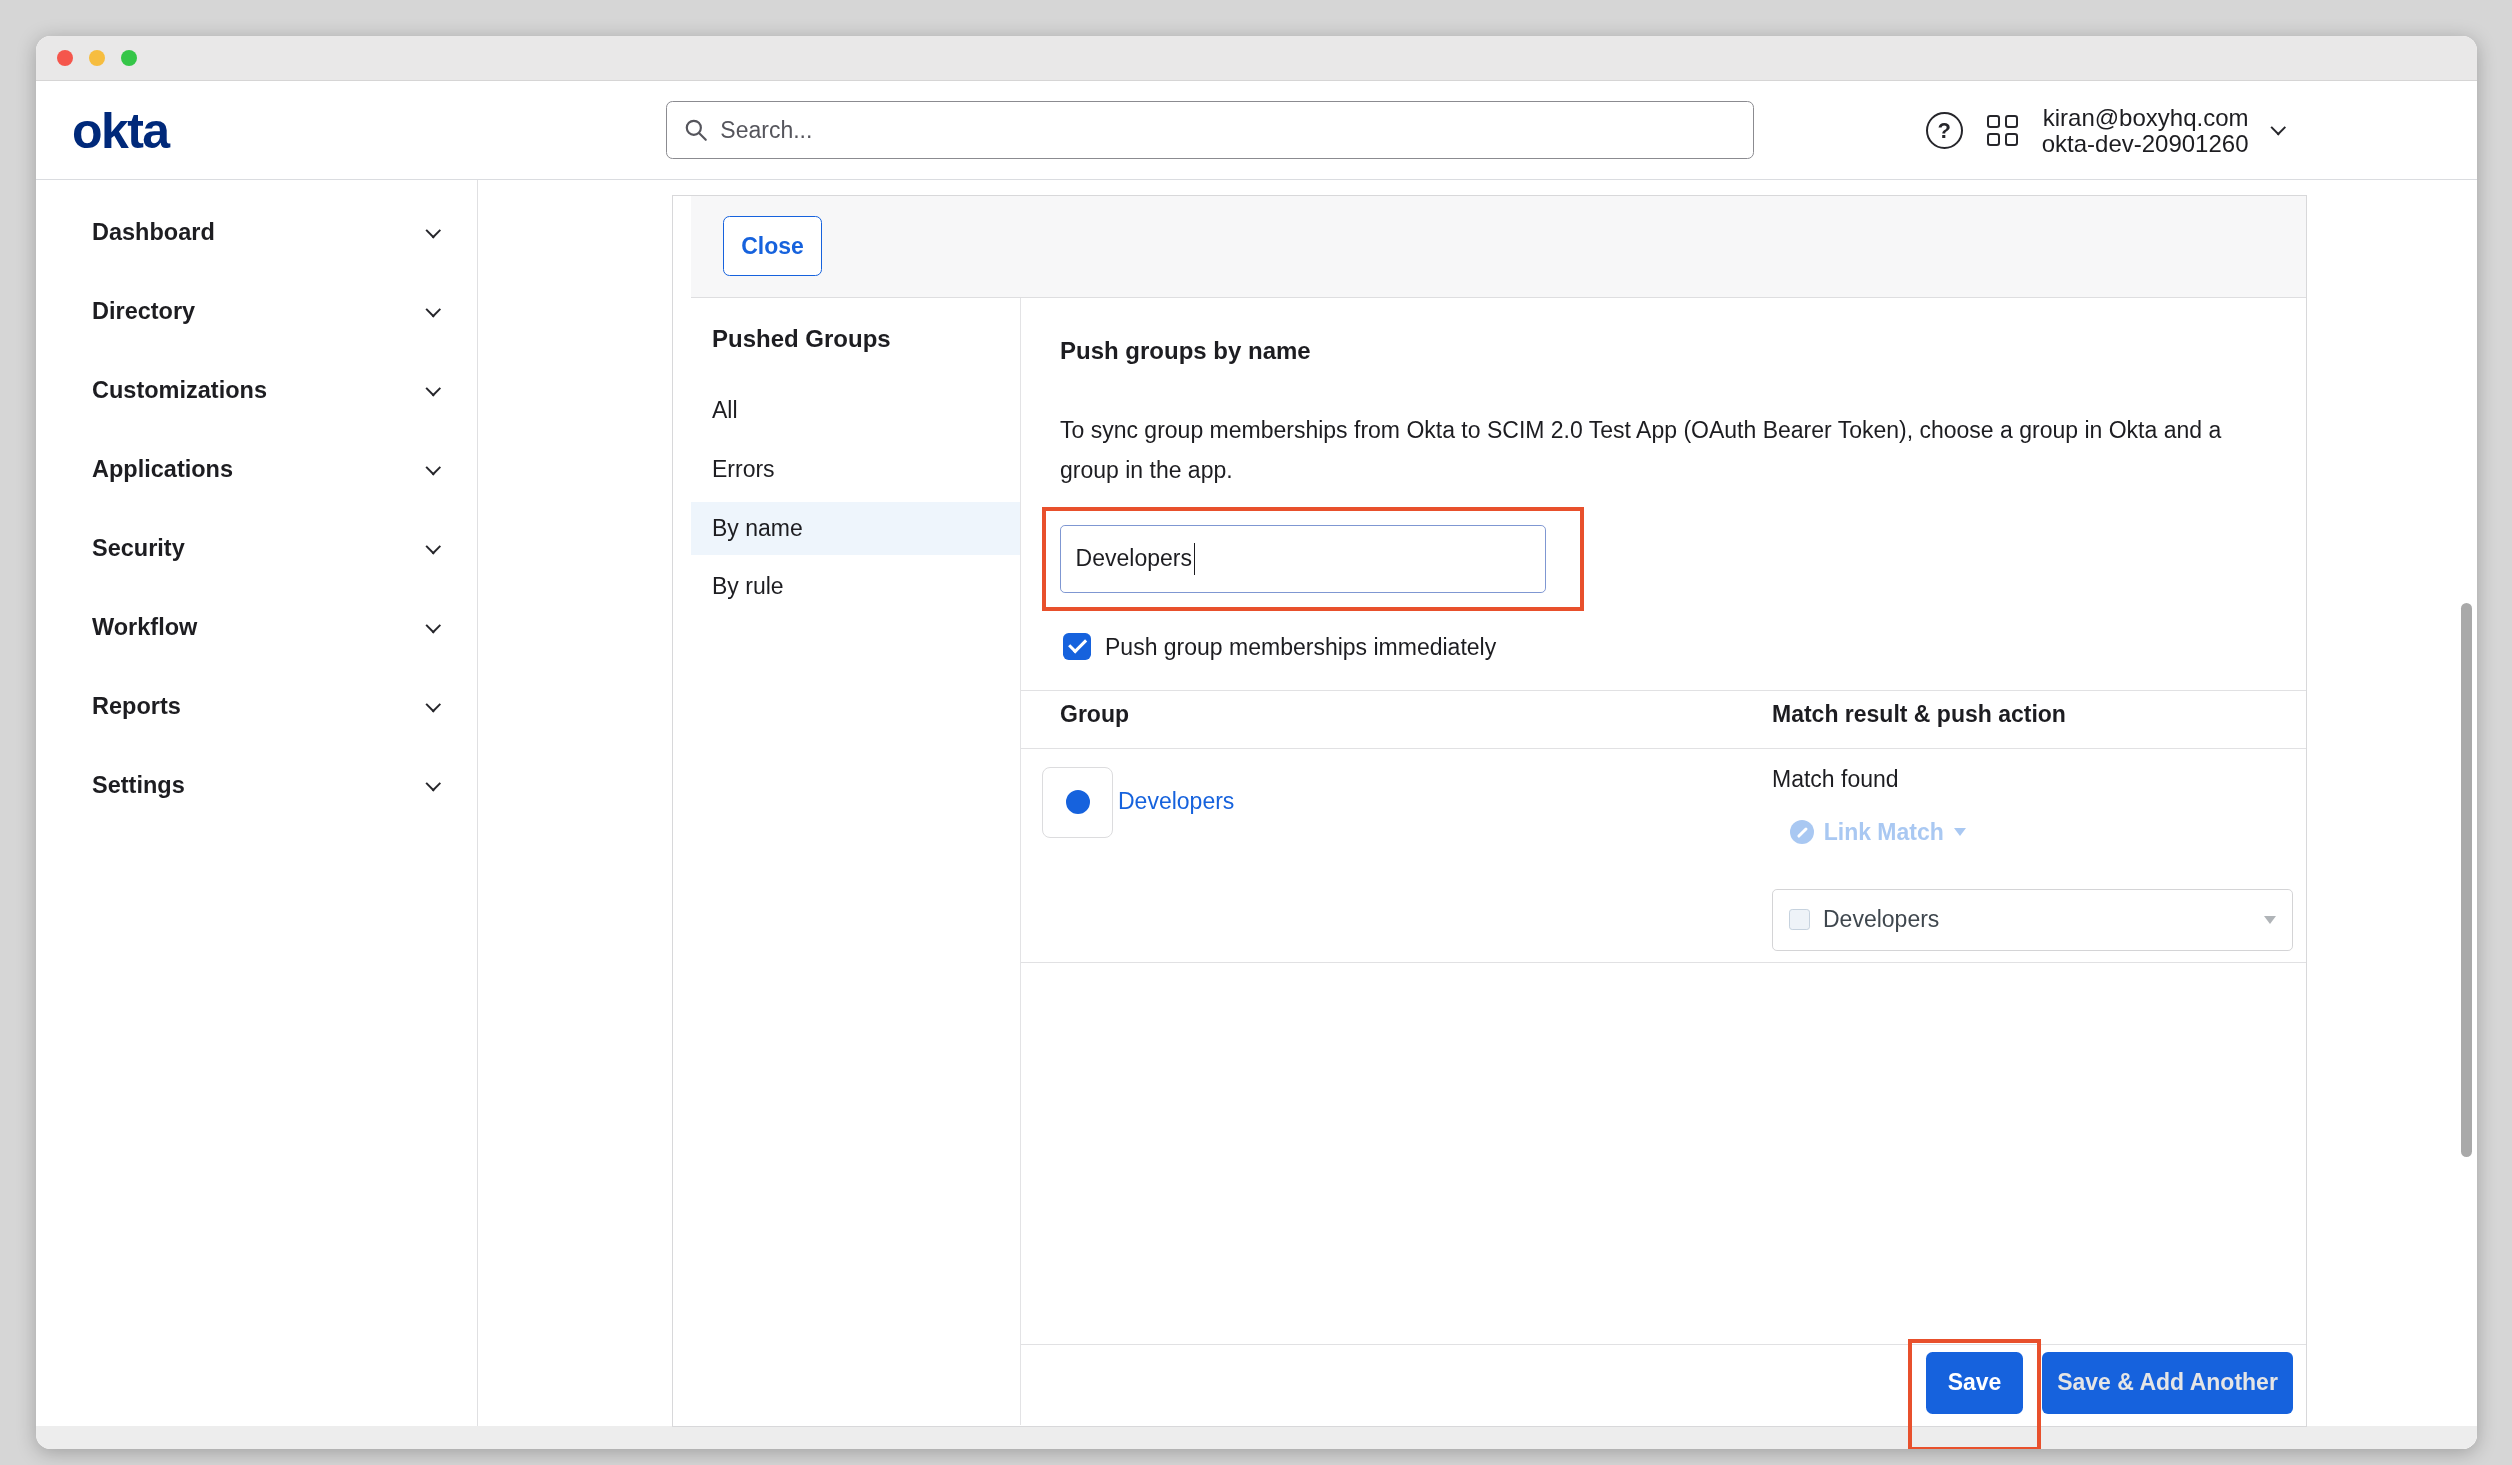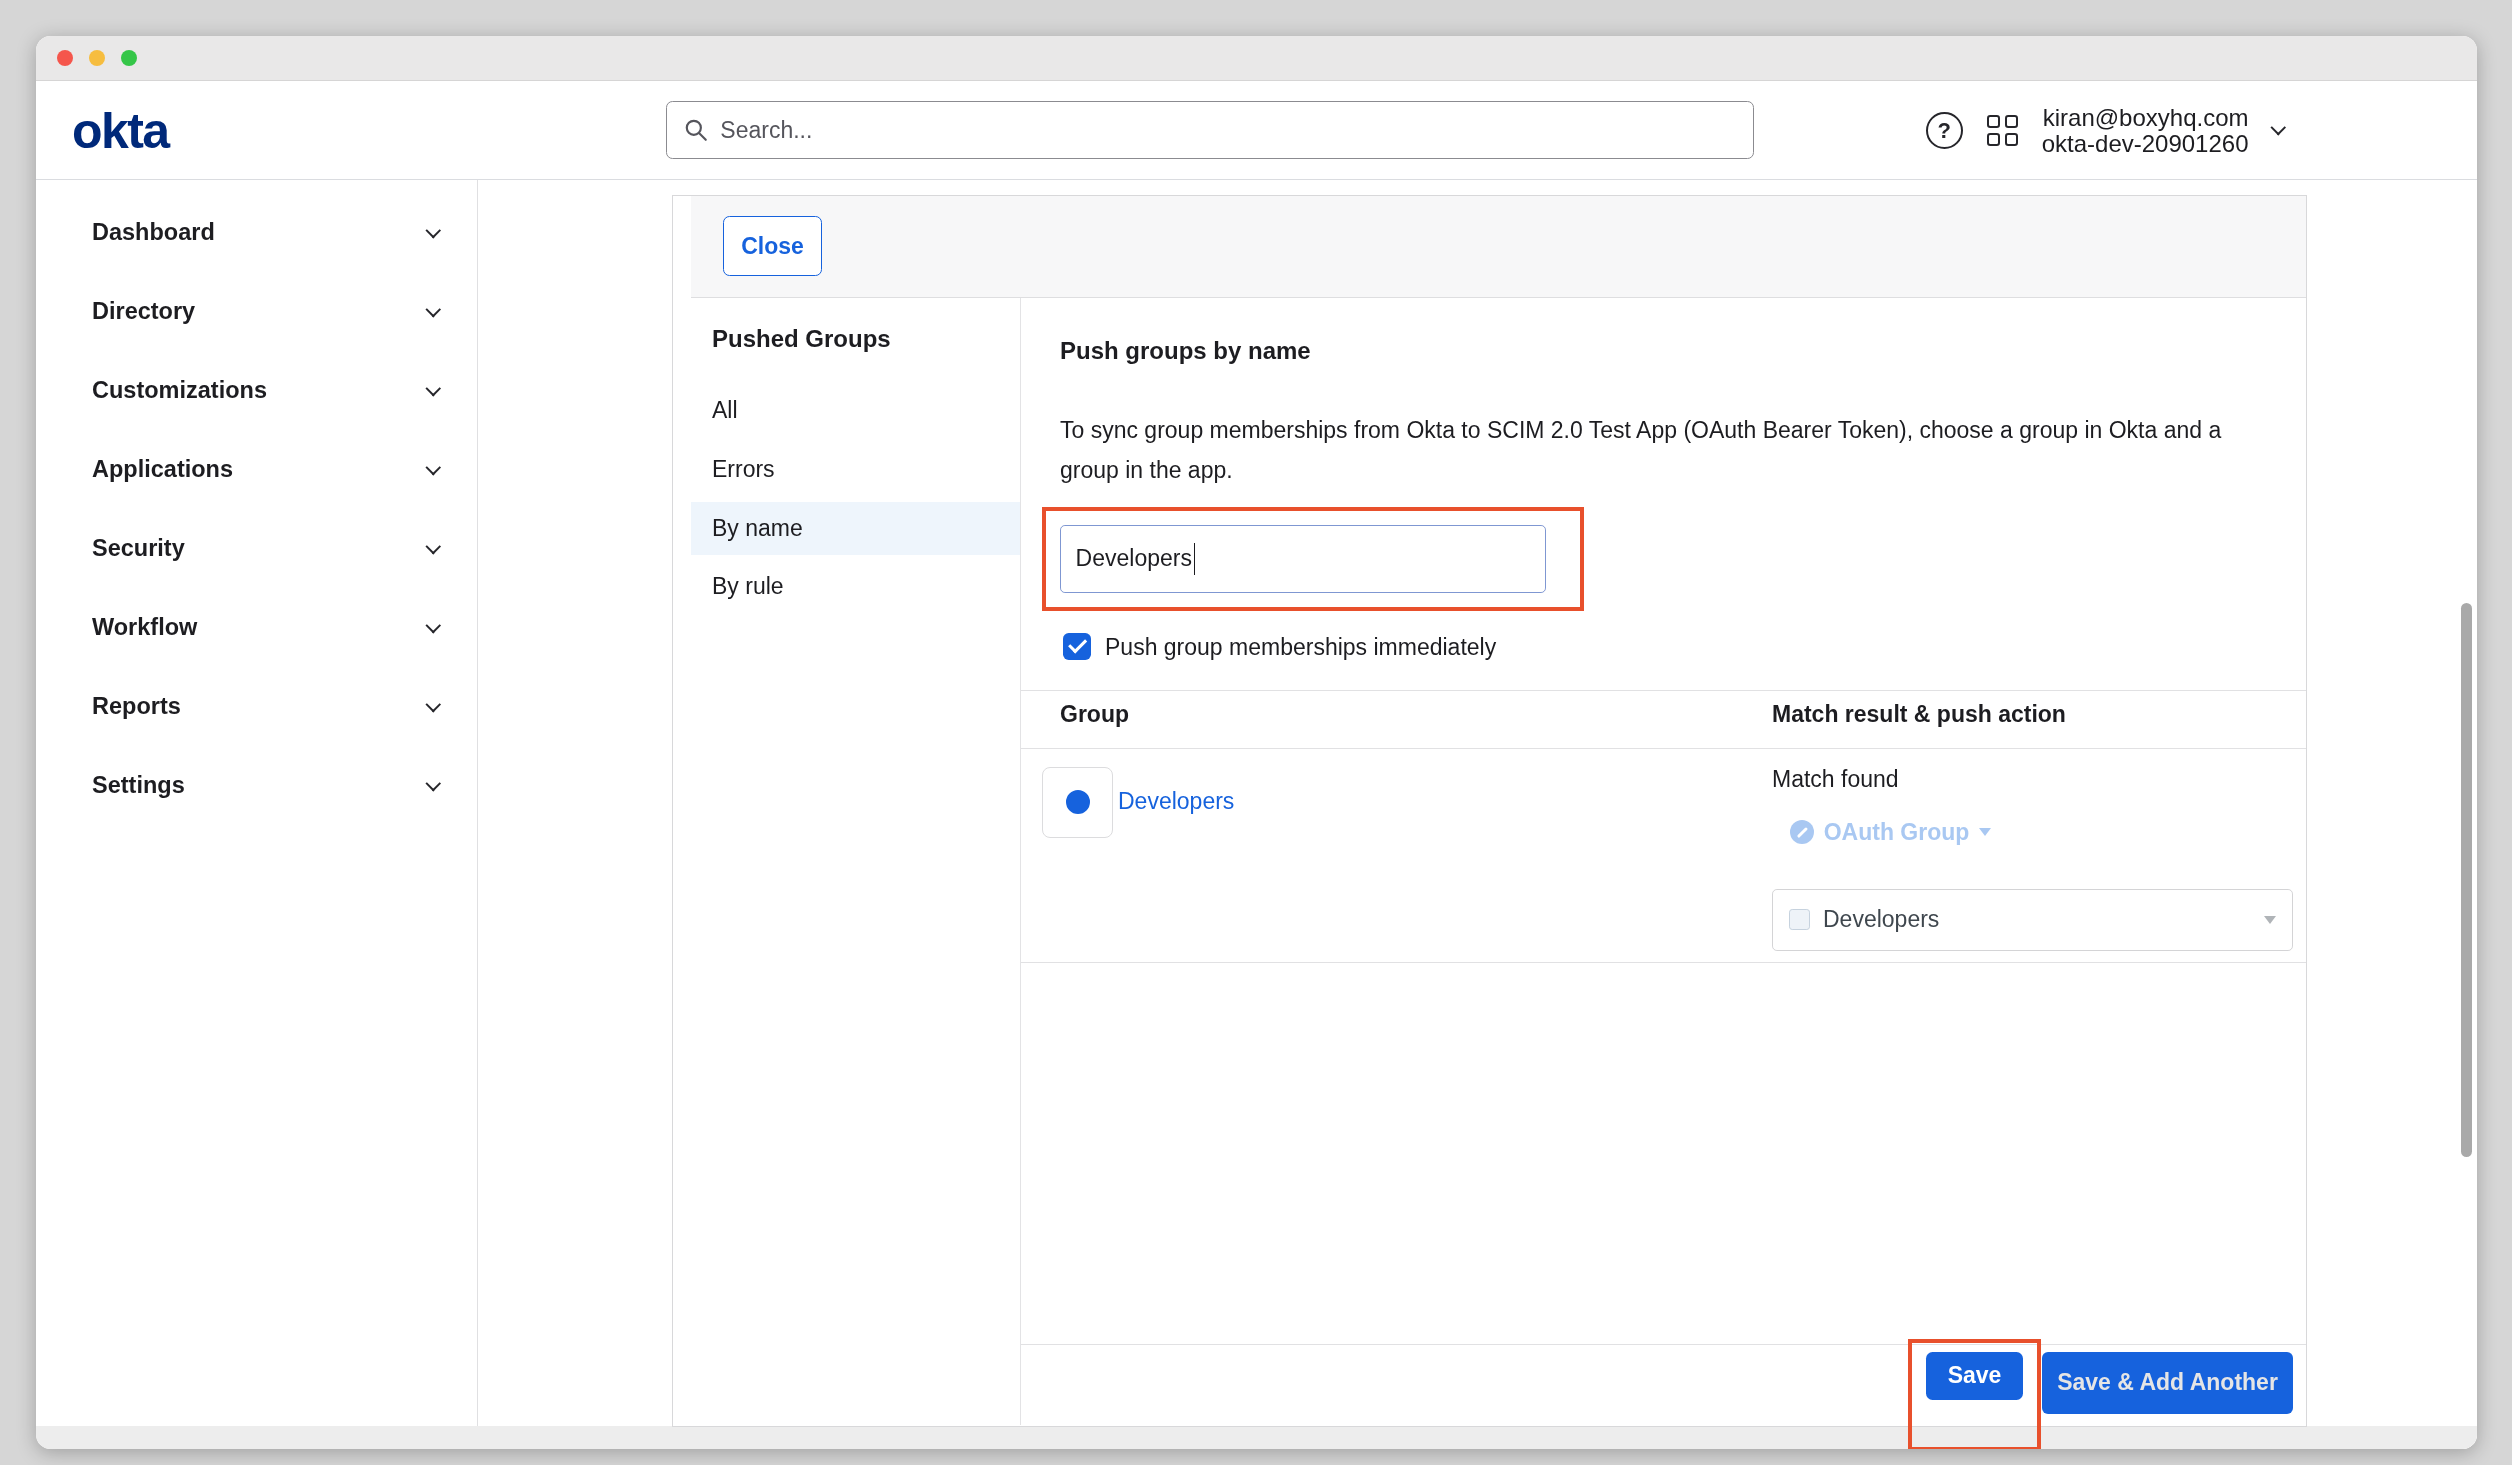--- a/index.html
+++ b/index.html
@@ -99,21 +99,21 @@
   .tri-down { width:0; height:0; border-left:6.5px solid transparent; border-right:6.5px solid transparent;
               border-top:8px solid currentColor; }
 
   .match-select { position:absolute; left:751px; top:591px; width:521px; height:62px;
                   border:0.8px solid #d4d4d6; border-radius:4.9px; background:#fff;
                   display:flex; align-items:center; padding:0 16px; cursor:pointer; }
   .mini-sq { width:21px; height:21px; border:0.8px solid #c6d2de; background:#eef3f8; border-radius:3.2px; margin-right:13px; }
   .match-select .val { font-size:23px; color:#3f474e; flex:1; }
   .match-select .tri-down { color:#b0b4b8; }
 
-  .btn-save { position:absolute; left:905px; top:1054px; width:97px; height:48px; z-index:7;
+  .btn-save { position:absolute; left:905px; top:1054px; width:97px; height:62px; z-index:7;
               background:#1662dd; border:none; border-radius:6.5px; color:#fff;
               font-size:23px; font-weight:700; font-family:inherit; cursor:pointer; }
   .btn-save-add { position:absolute; left:1021px; top:1054px; width:251px; height:62px;
               background:#1662dd; border:none; border-radius:6px; color:#e5e5e5;
               font-size:23px; font-weight:700; font-family:inherit; cursor:pointer; }
 
   .bottom-strip { position:absolute; left:0; bottom:0; width:100%; height:23px; background:#ededed; z-index:2; }
   .scrollbar { position:absolute; right:4.9px; top:567px; width:11.3px; height:554px;
                background:#a9a9a9; border-radius:5.7px; z-index:8; cursor:pointer; }
 </style>
@@ -226,21 +226,21 @@
             <div class="tline t-head"></div>
 
             <div class="grp-box">
               <div class="grp-ring"></div>
             </div>
             <a class="grp-link">Developers</a>
 
             <div class="match-status">Match found</div>
             <div class="link-group">
               <span class="link-circ"></span>
-              <span>OAuth Group</span>
+              <span>Link Match</span>
               <span class="tri-down"></span>
             </div>
             <div class="match-select">
               <span class="mini-sq"></span>
               <span class="val">Developers</span>
               <span class="tri-down"></span>
             </div>
             <div class="tline t-rowend"></div>
 
             <div class="tline t-foot"></div>

